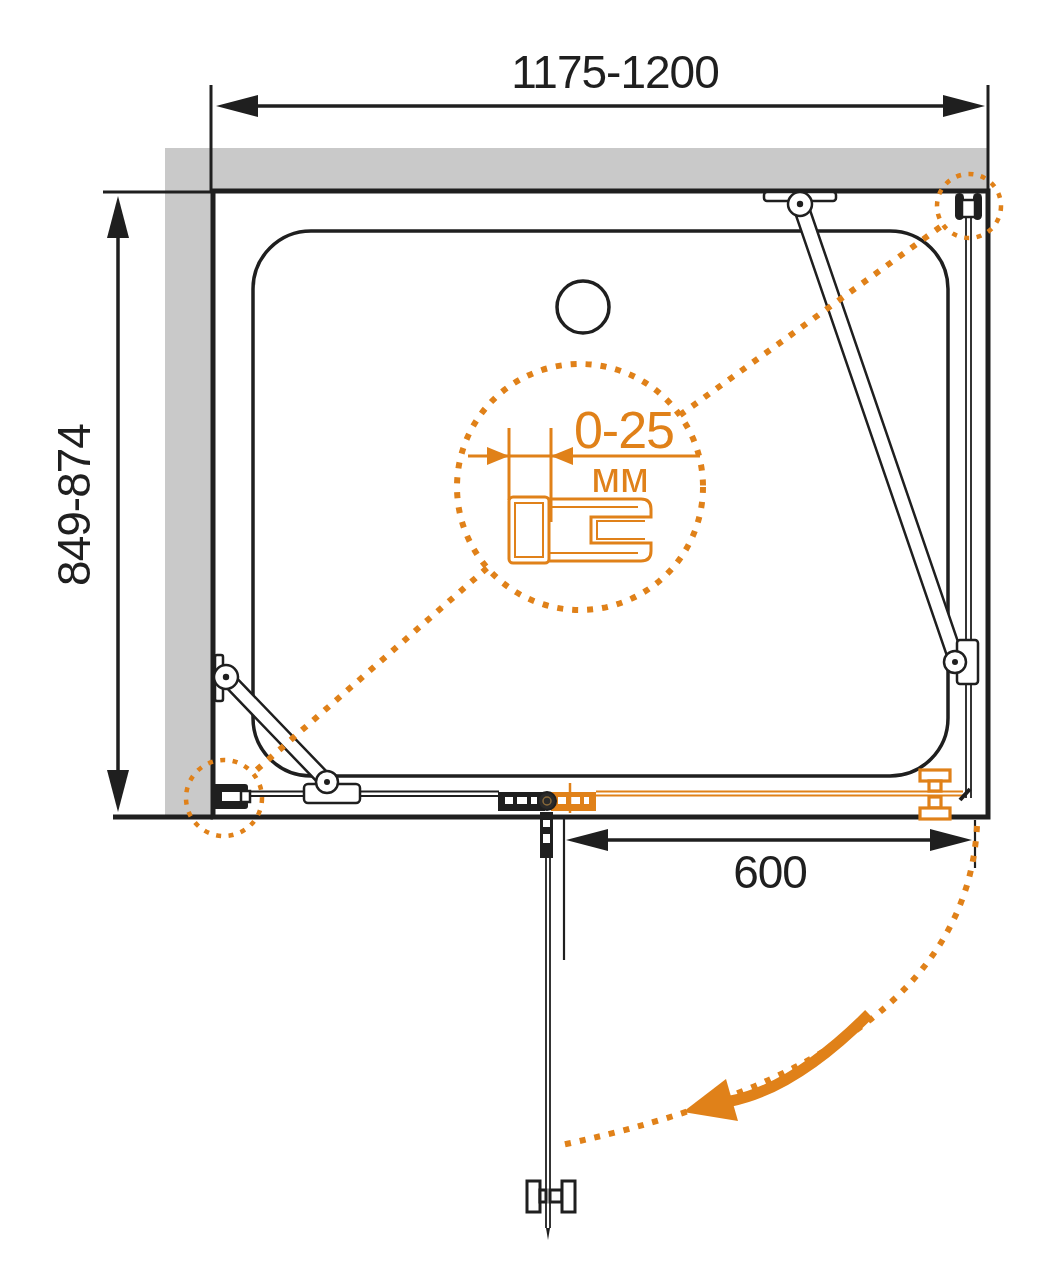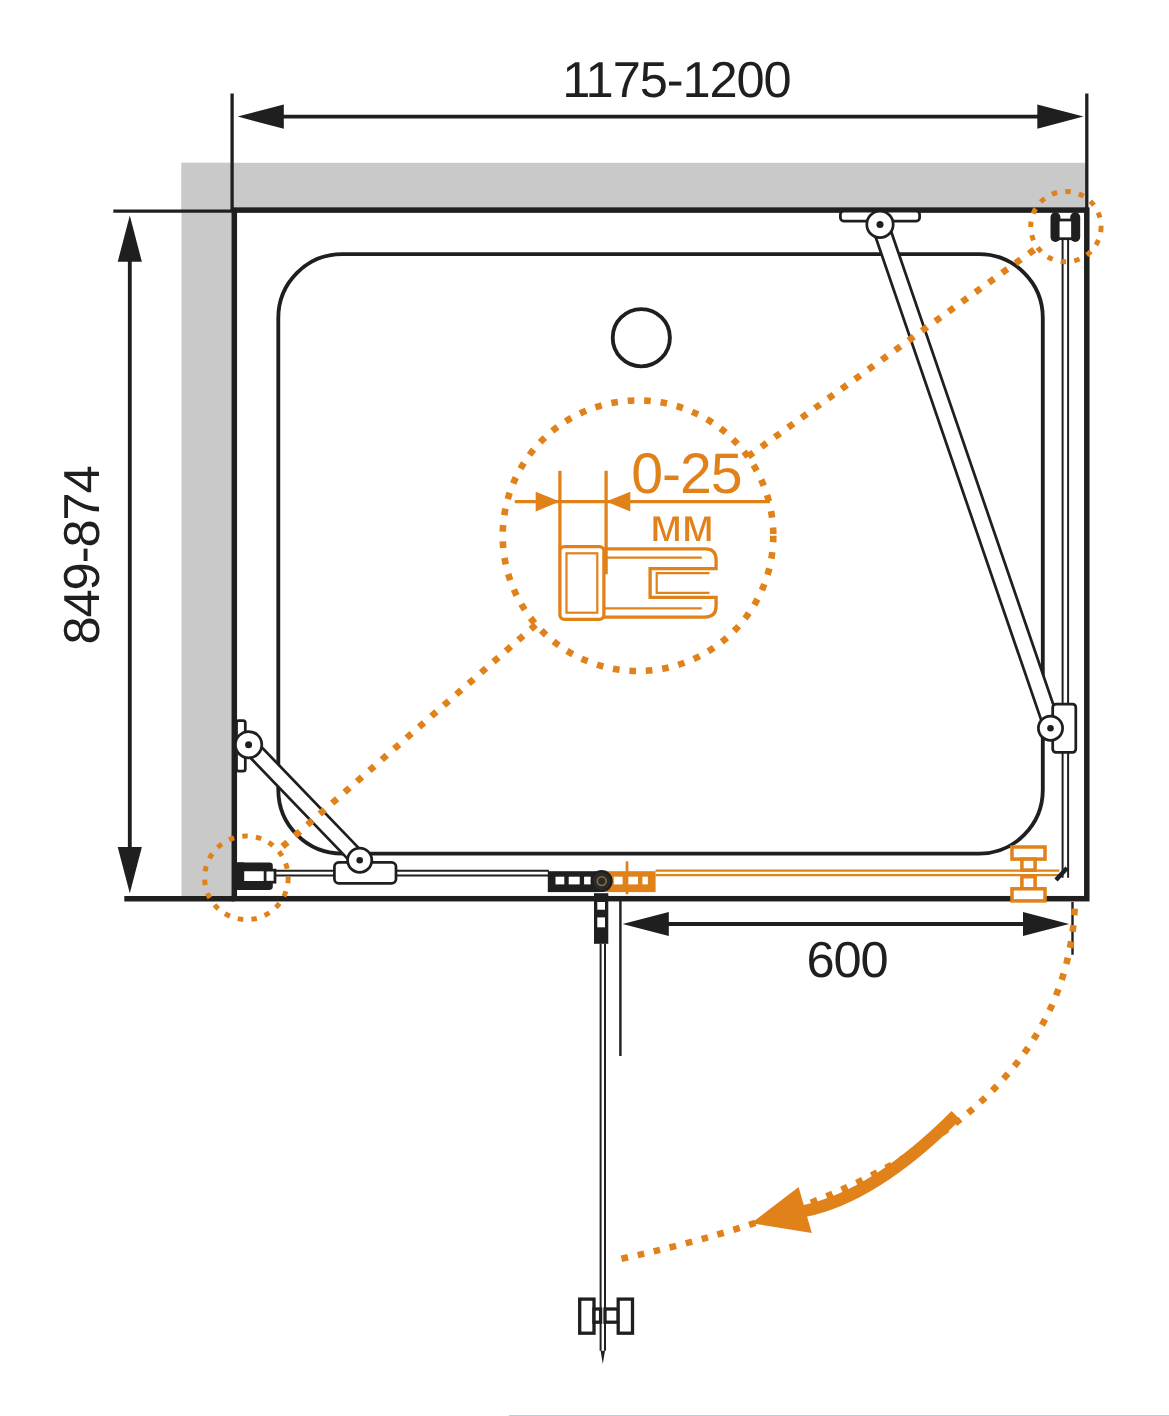--- a/index.html
+++ b/index.html
@@ -1,16 +1,16 @@
 <!DOCTYPE html>
 <html><head>
 <meta charset="utf-8">
 <style>
   html,body{margin:0;padding:0;background:#ffffff;}
-  .stage{position:relative;width:1063px;height:1287px;background:#0f766e;overflow:hidden;
+  .stage{position:relative;width:1063px;height:1287px;background:#d946ef;overflow:hidden;
          font-family:"Liberation Sans", sans-serif;}
   svg{display:block;}
   .dim-text{font-family:"Liberation Sans",sans-serif;font-size:46px;fill:#1f1f1f;letter-spacing:-1px;}
   .detail-text-lg{font-family:"Liberation Sans",sans-serif;font-size:52px;fill:#E08119;letter-spacing:-1px;}
   .detail-text-sm{font-family:"Liberation Sans",sans-serif;font-size:42px;fill:#E08119;}
 </style>
 </head>
 <body>
 
 <div class="stage">

